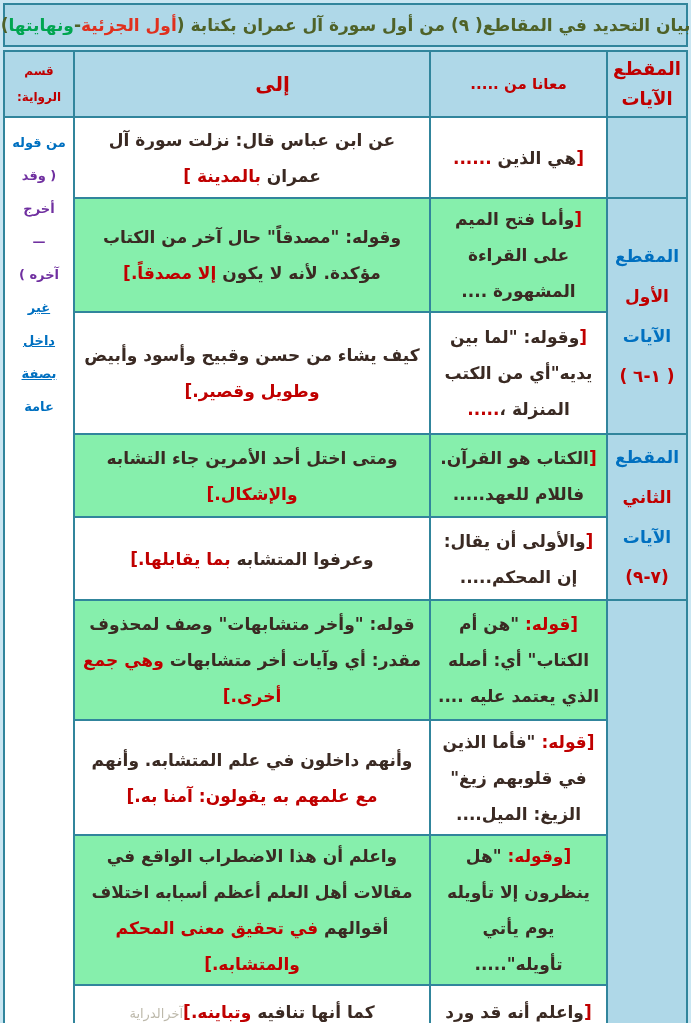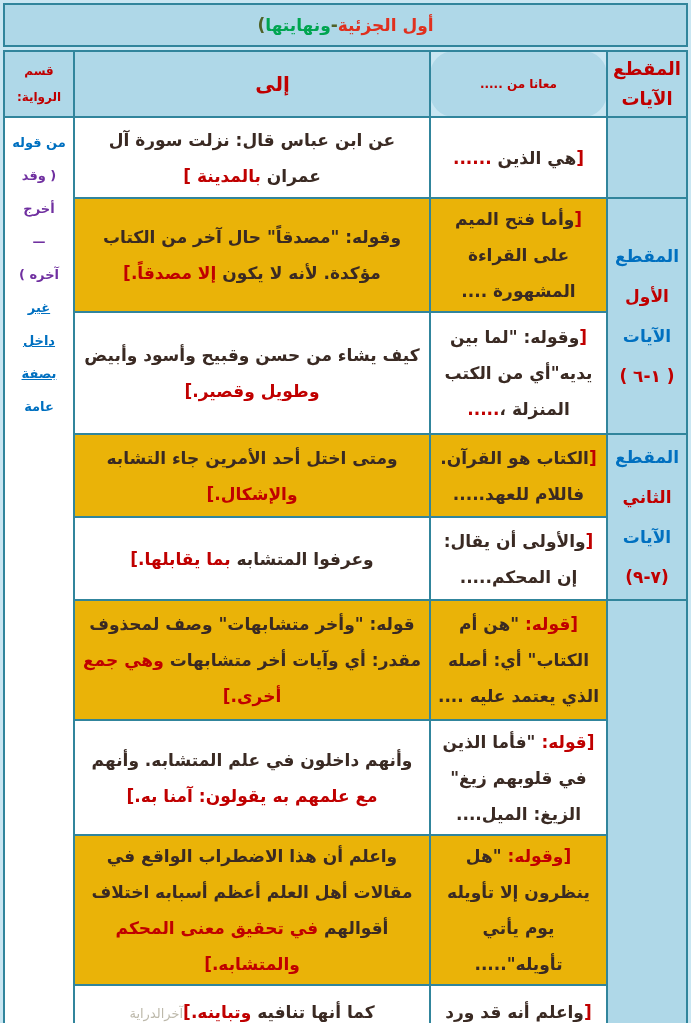--- a/index.html
+++ b/index.html
@@ -22,29 +22,29 @@
   .grid td,.grid th{
     border:2px solid #31859C;box-sizing:border-box;
     padding:2px 5px;vertical-align:middle;
   }
   col.c-muq{width:80px}
   col.c-maana{width:177px}
   col.c-ila{width:356px}
   col.c-qism{width:70px}
   th{background:#AFD8E8;color:#C00000;white-space:pre-line;text-align:center;font-weight:bold;}
   th.h-muq{font-size:18px;line-height:30px;}
-  th.h-maana{font-size:12px;border-radius:24px;}
+  th.h-maana{font-size:15px;}
   th.h-ila{font-size:20px;padding-left:46px;}
   th.h-qism{font-size:12px;line-height:26px;}
   td.muq{background:#AFD8E8;text-align:center;font-size:17px;line-height:40px;}
   td.from,td.to{
     text-align:center;font-size:17px;line-height:36px;white-space:pre-wrap;
   }
   td.w{background:#FFFFFF;margin-top:44px;}
-  td.b{background:#eab308;margin-top:32px;}
+  td.b{background:#86efac;margin-top:32px;}
   td.qism-cell{
     background:#FFFFFF;vertical-align:top;text-align:center;
     font-size:13px;line-height:33px;padding-top:8px;
   }
   td.vtop{vertical-align:top;padding-top:8px;}
   .lines > div{text-align:center;}
   .k-dark{color:#3A2A23}
   .k-red{color:#C00000}
   .k-blue{color:#0070C0}
   .k-purple{color:#7030A0}
@@ -52,20 +52,21 @@
   .k-green{color:#00A550}
   .k-titlered{color:#E0301E}
   .k-gray{color:#BDB9AB}
   .u{text-decoration:underline}
   .small{font-size:13px;font-weight:normal}
 </style>
 </head>
 <body>
 
 <div class="title-box" dir="rtl">
+    <span class="k-olive">بيان التحديد  في المقاطع( ٩) من أول سورة آل عمران بكتابة ( </span>
     <span class="k-titlered">أول الجزئية</span>
     <span class="k-olive"> -</span>
     <span class="k-green">ونهايتها</span>
     <span class="k-olive"> )</span>
   </div>
 
 <table class="grid" dir="rtl">
   <colgroup>
     <col class="c-muq">
       <col class="c-maana">

